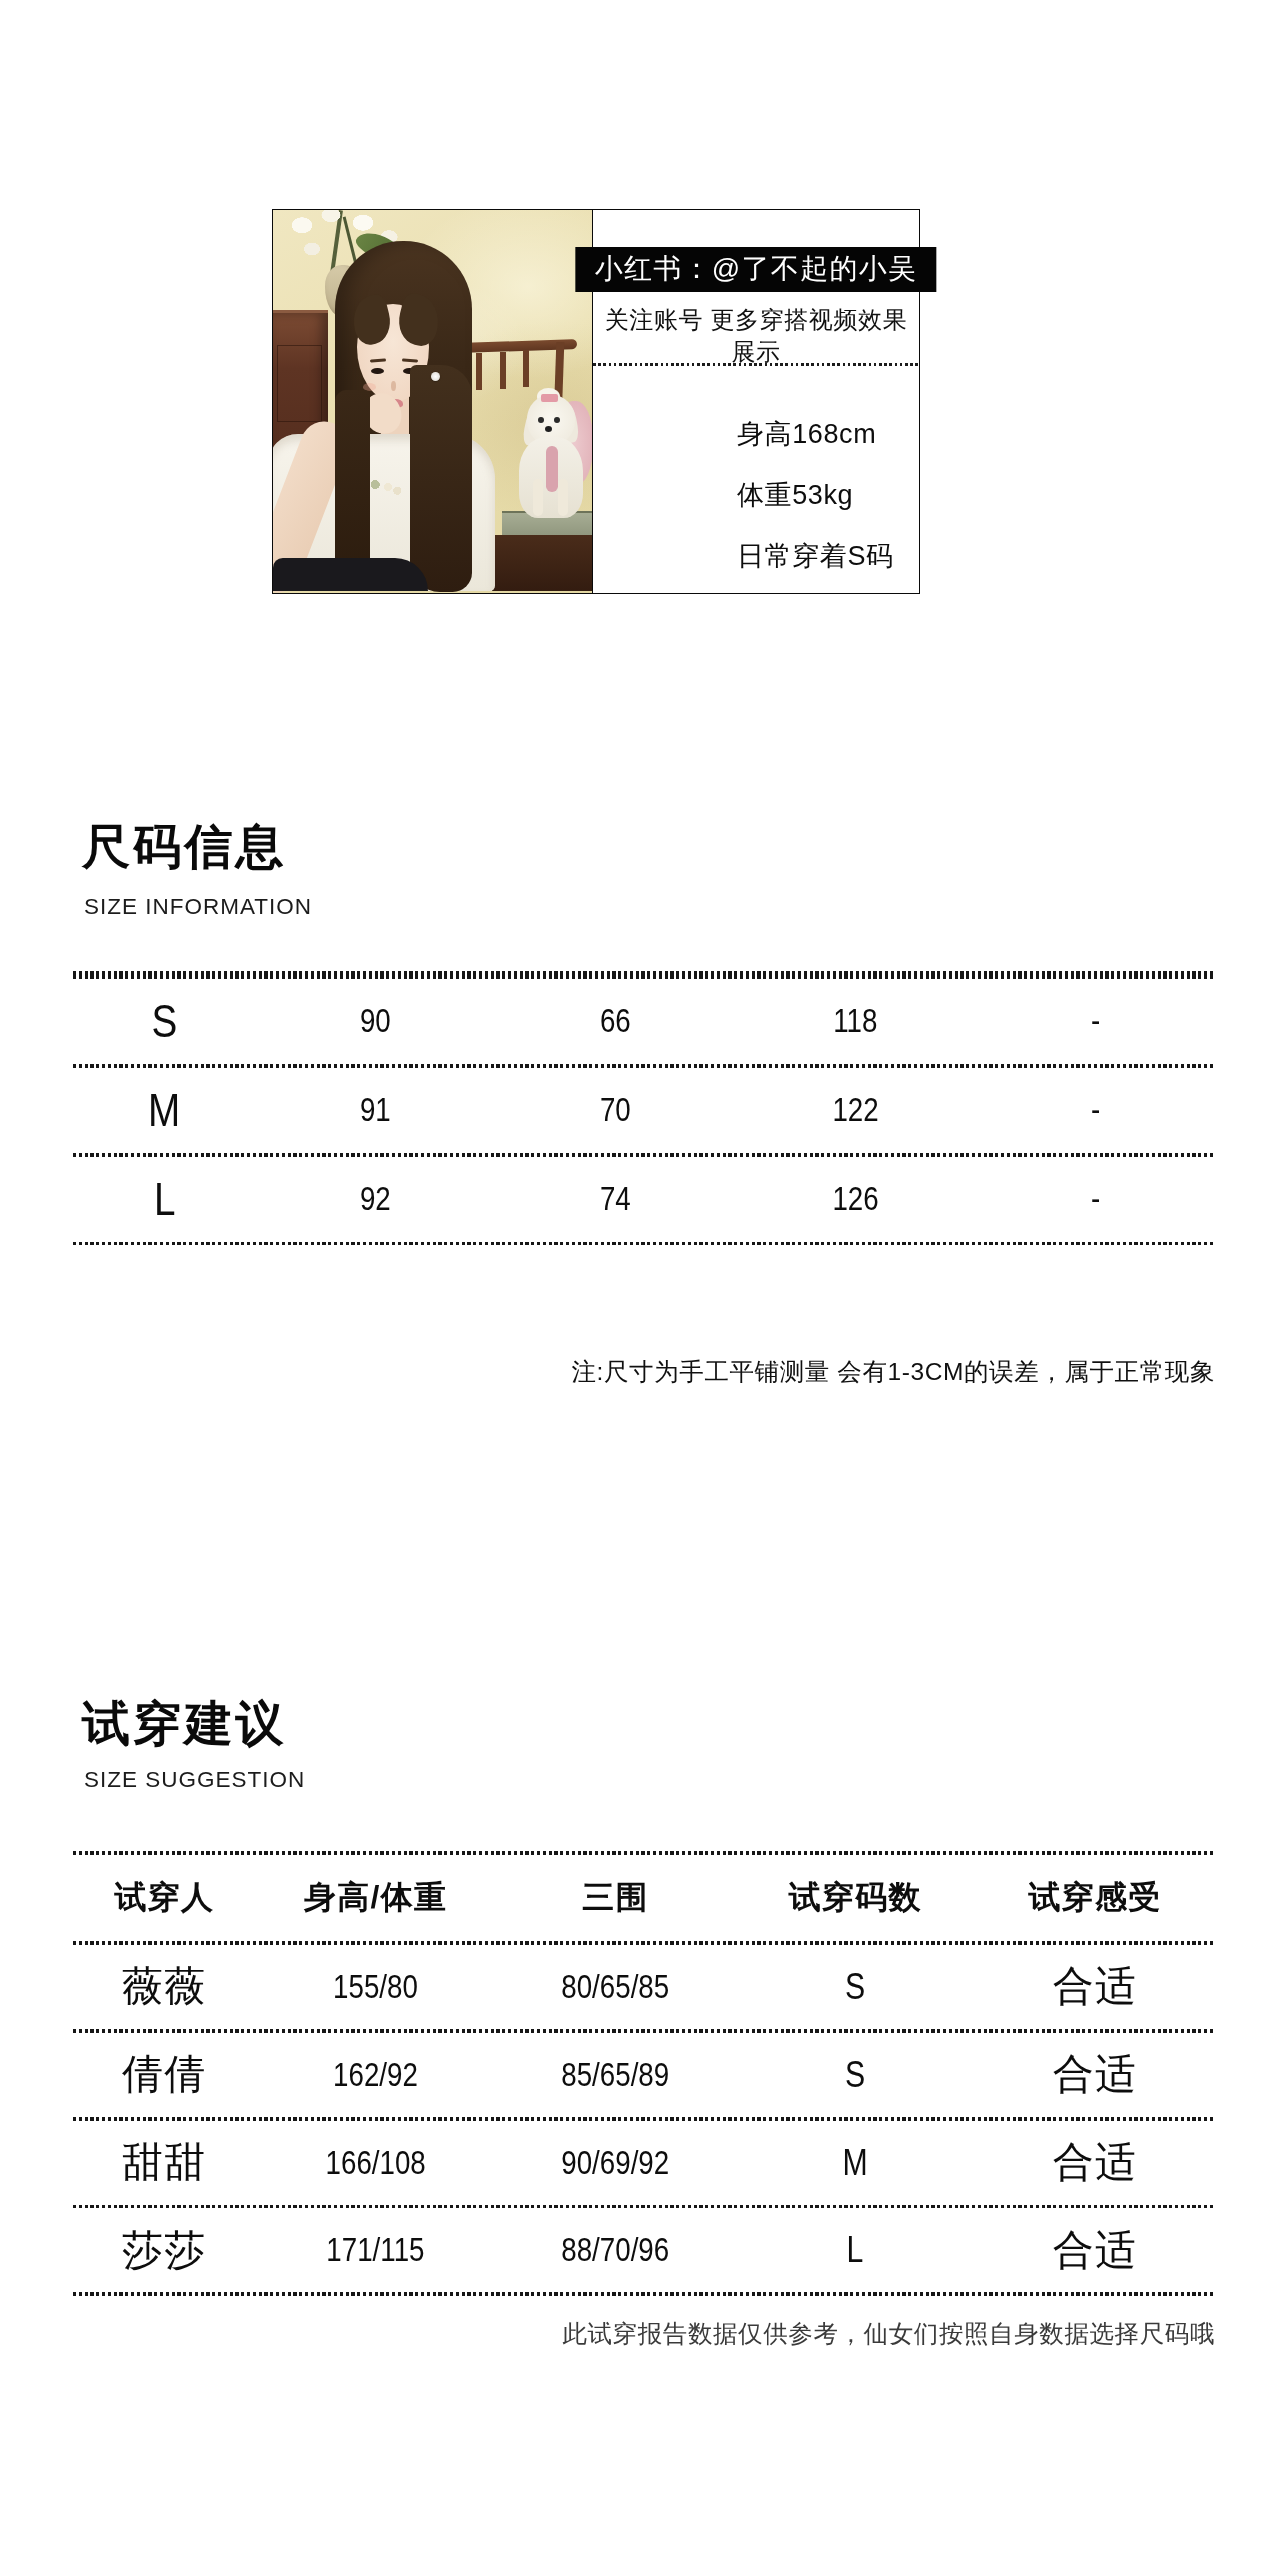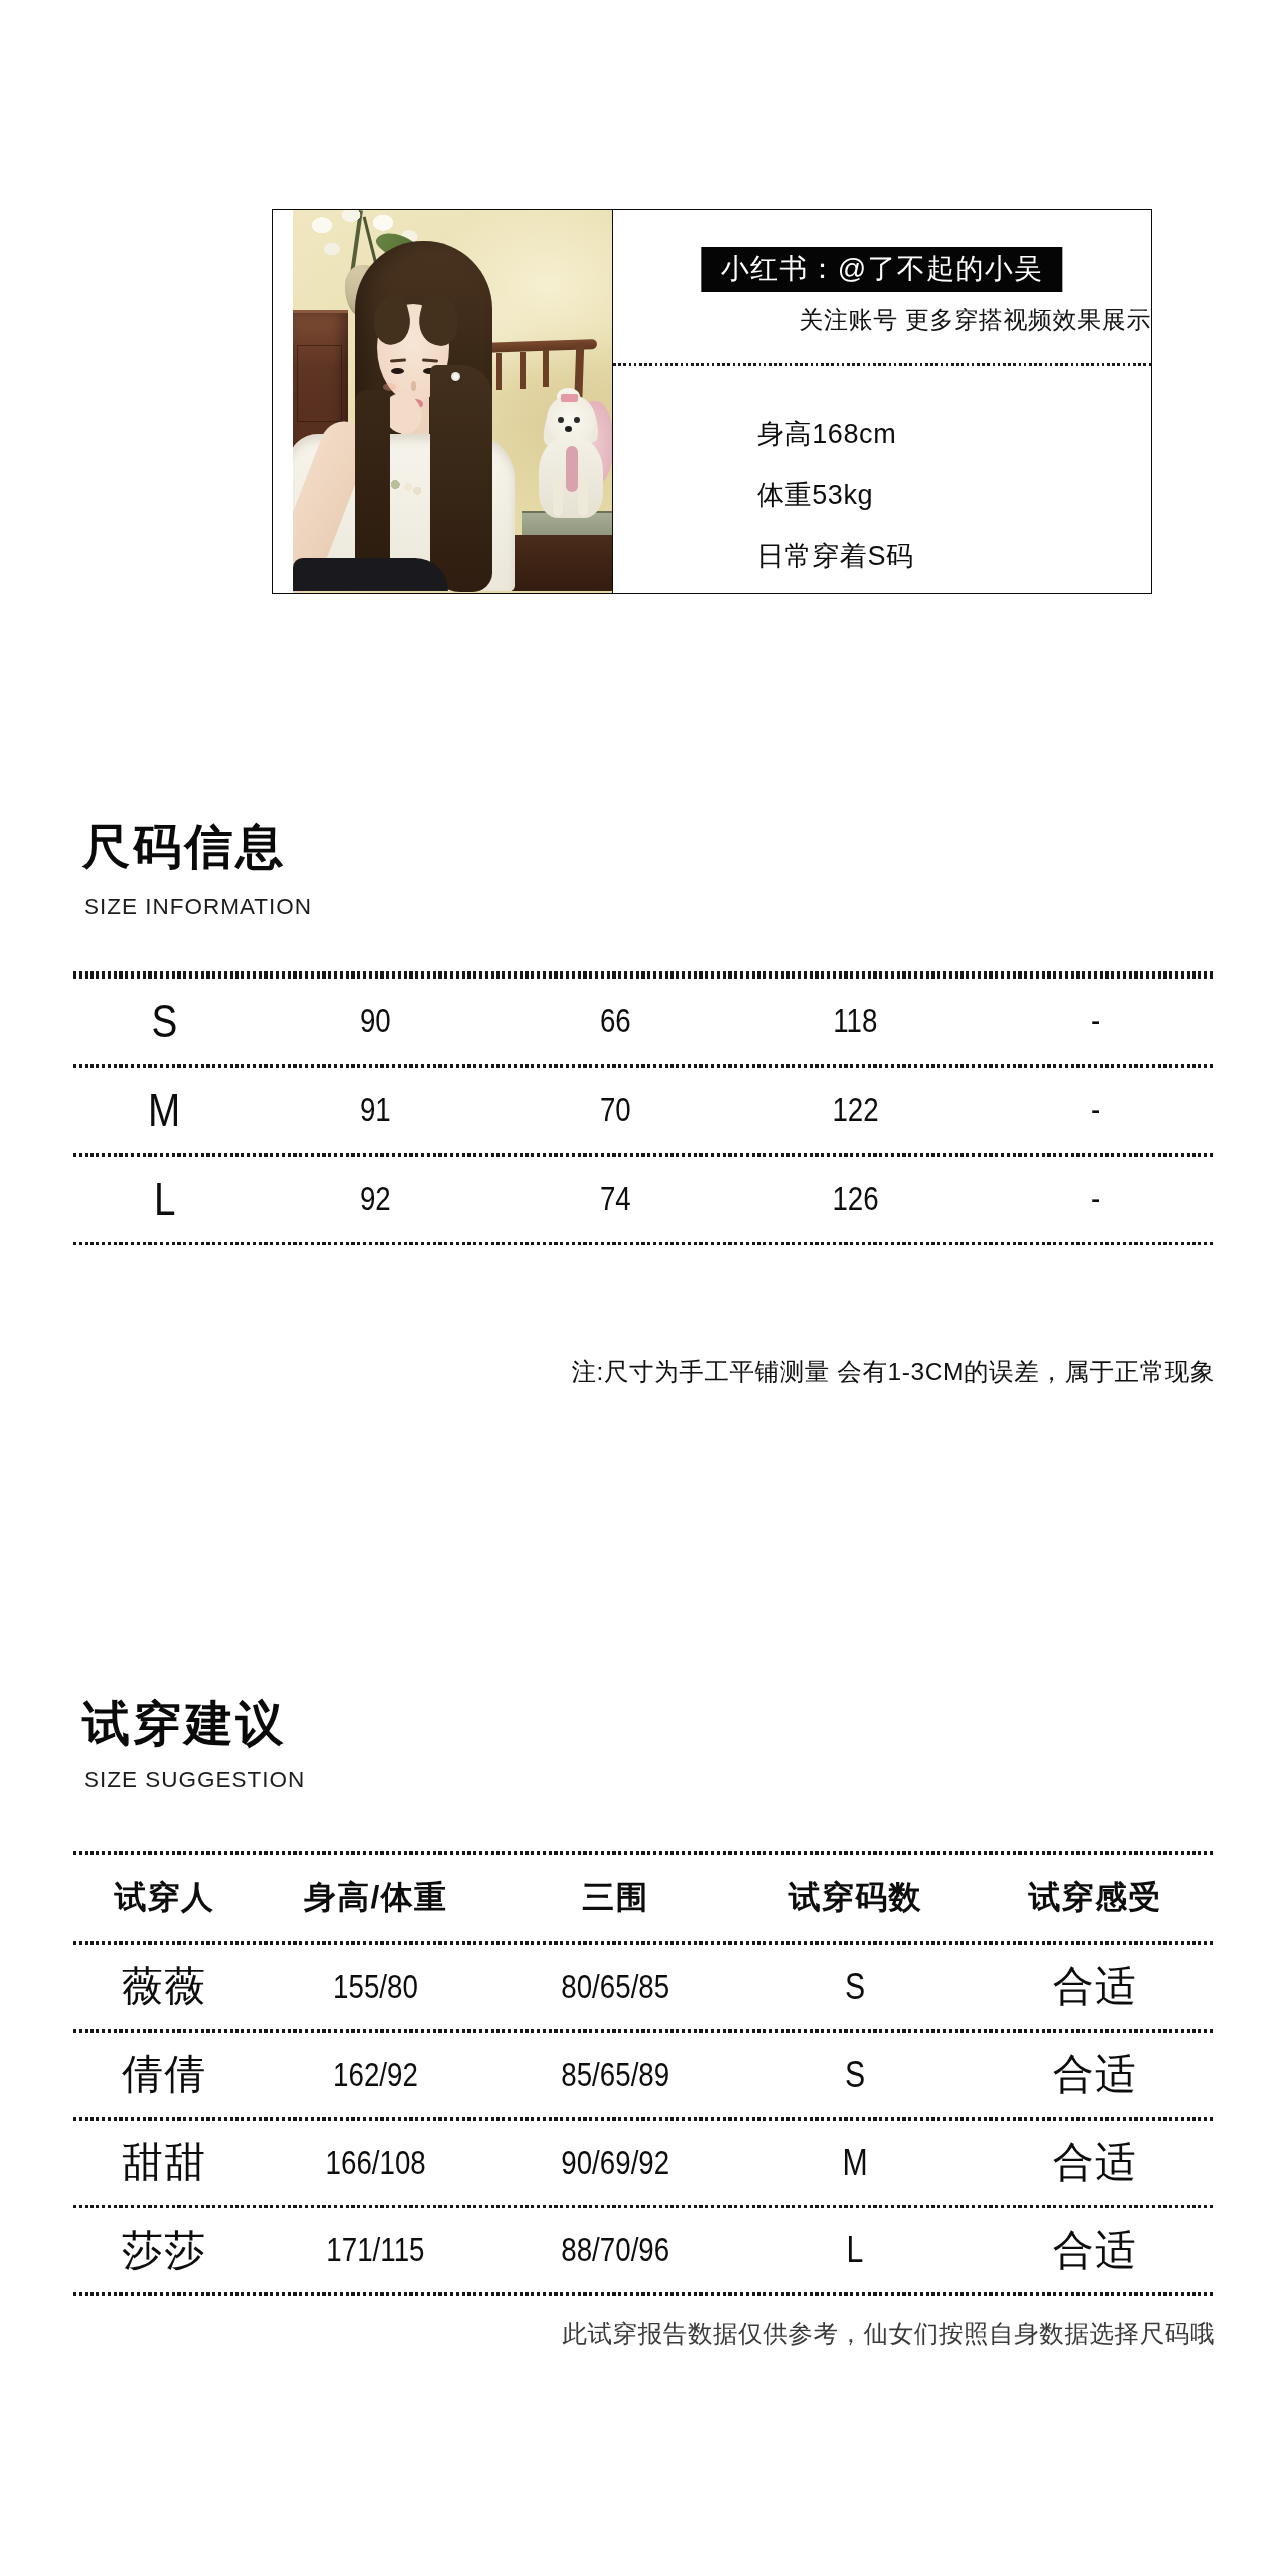--- a/index.html
+++ b/index.html
@@ -1,29 +1,29 @@
 <!DOCTYPE html>
 <html style="font-size:10.3px"><head>
 <meta charset="utf-8">
 <style>
   * { margin:0; padding:0; box-sizing:border-box; }
   html,body { background:#ffffff; }
   body { font-family:"Liberation Sans","DejaVu Sans",sans-serif; color:#111; }
   .page { position:relative; width:1288px; height:2576px; background:#fff; overflow:hidden; }
 
   
-  .card { position:absolute; left:272px; top:209px; width:880px; height:385px;
-          border:1.9px solid #0a0a0a; display:flex; background:#fff;padding-left:20px; }
+  .card { position:absolute; left:272px; top:209px; width:648px; height:385px;
+          border:1.9px solid #0a0a0a; display:flex; background:#fff; }
   .photo { position:relative; width:320px; height:100%; border-right:1.9px solid #0a0a0a;
            overflow:hidden; flex:none; }
   .panel { position:relative; flex:1; }
   .badge { position:absolute; top:37px; left:50%; transform:translateX(-50%);
            background:#050505; color:#fff; font-size:28px; line-height:1;
            padding:8.4px 19.3px; white-space:nowrap; letter-spacing:1.3px; }
-  .follow { position:absolute; top:94px; left:0; width:100%; text-align:right;
+  .follow { position:absolute; top:94px; left:0; width:100%; text-align:center;
             font-size:24px; letter-spacing:0.6px; color:#111; }
   .card-divider { position:absolute; top:153px; left:0; right:0; height:2.6px;
             background:repeating-linear-gradient(to right,#1c1c1c 0 2.6px,transparent 2.6px 5.2px); }
   .stats { position:absolute; top:194px; left:144px; font-size:27px; line-height:61px;
            letter-spacing:0.6px; color:#0d0d0d; }
 
   
   .sec-title { position:absolute; left:82px; font-size:48px; font-weight:700;
                letter-spacing:3.2px; line-height:1.05; color:#0a0a0a; }
   .sec-sub { position:absolute; left:84px; font-size:22.5px; font-weight:500;

